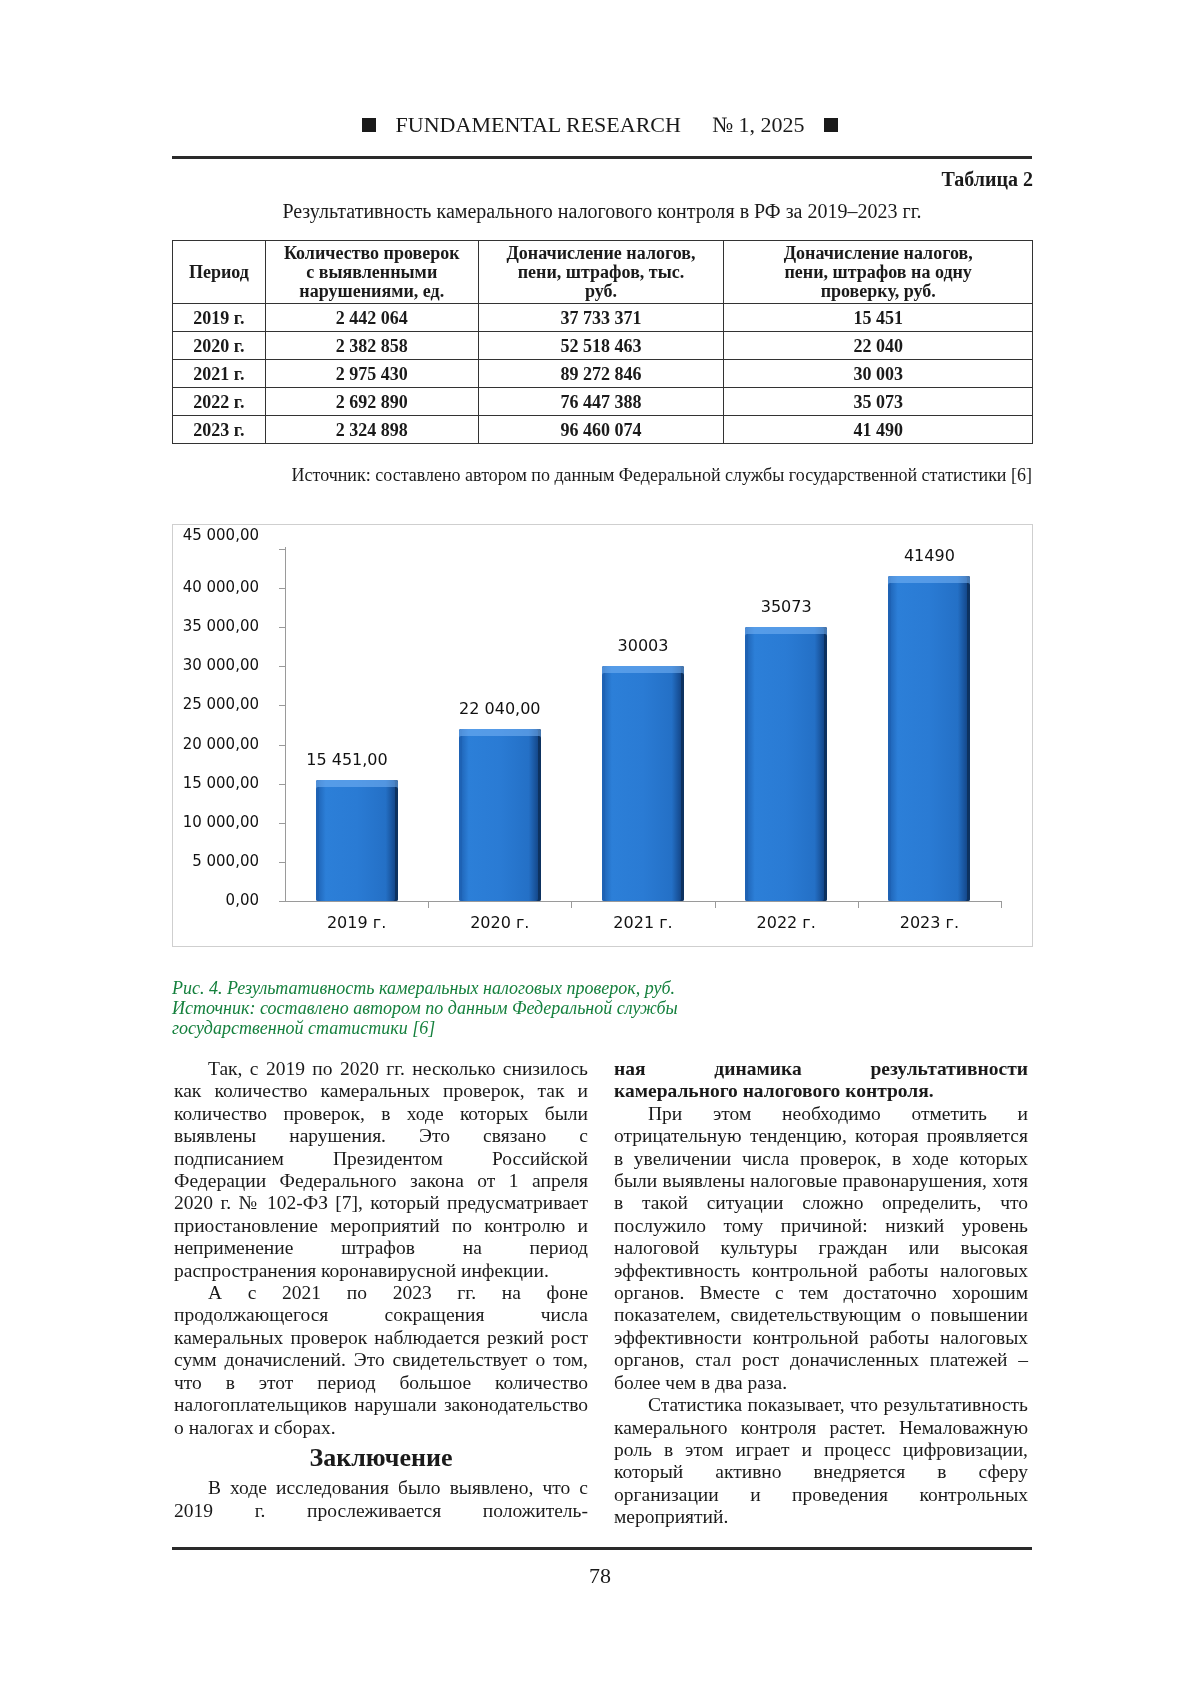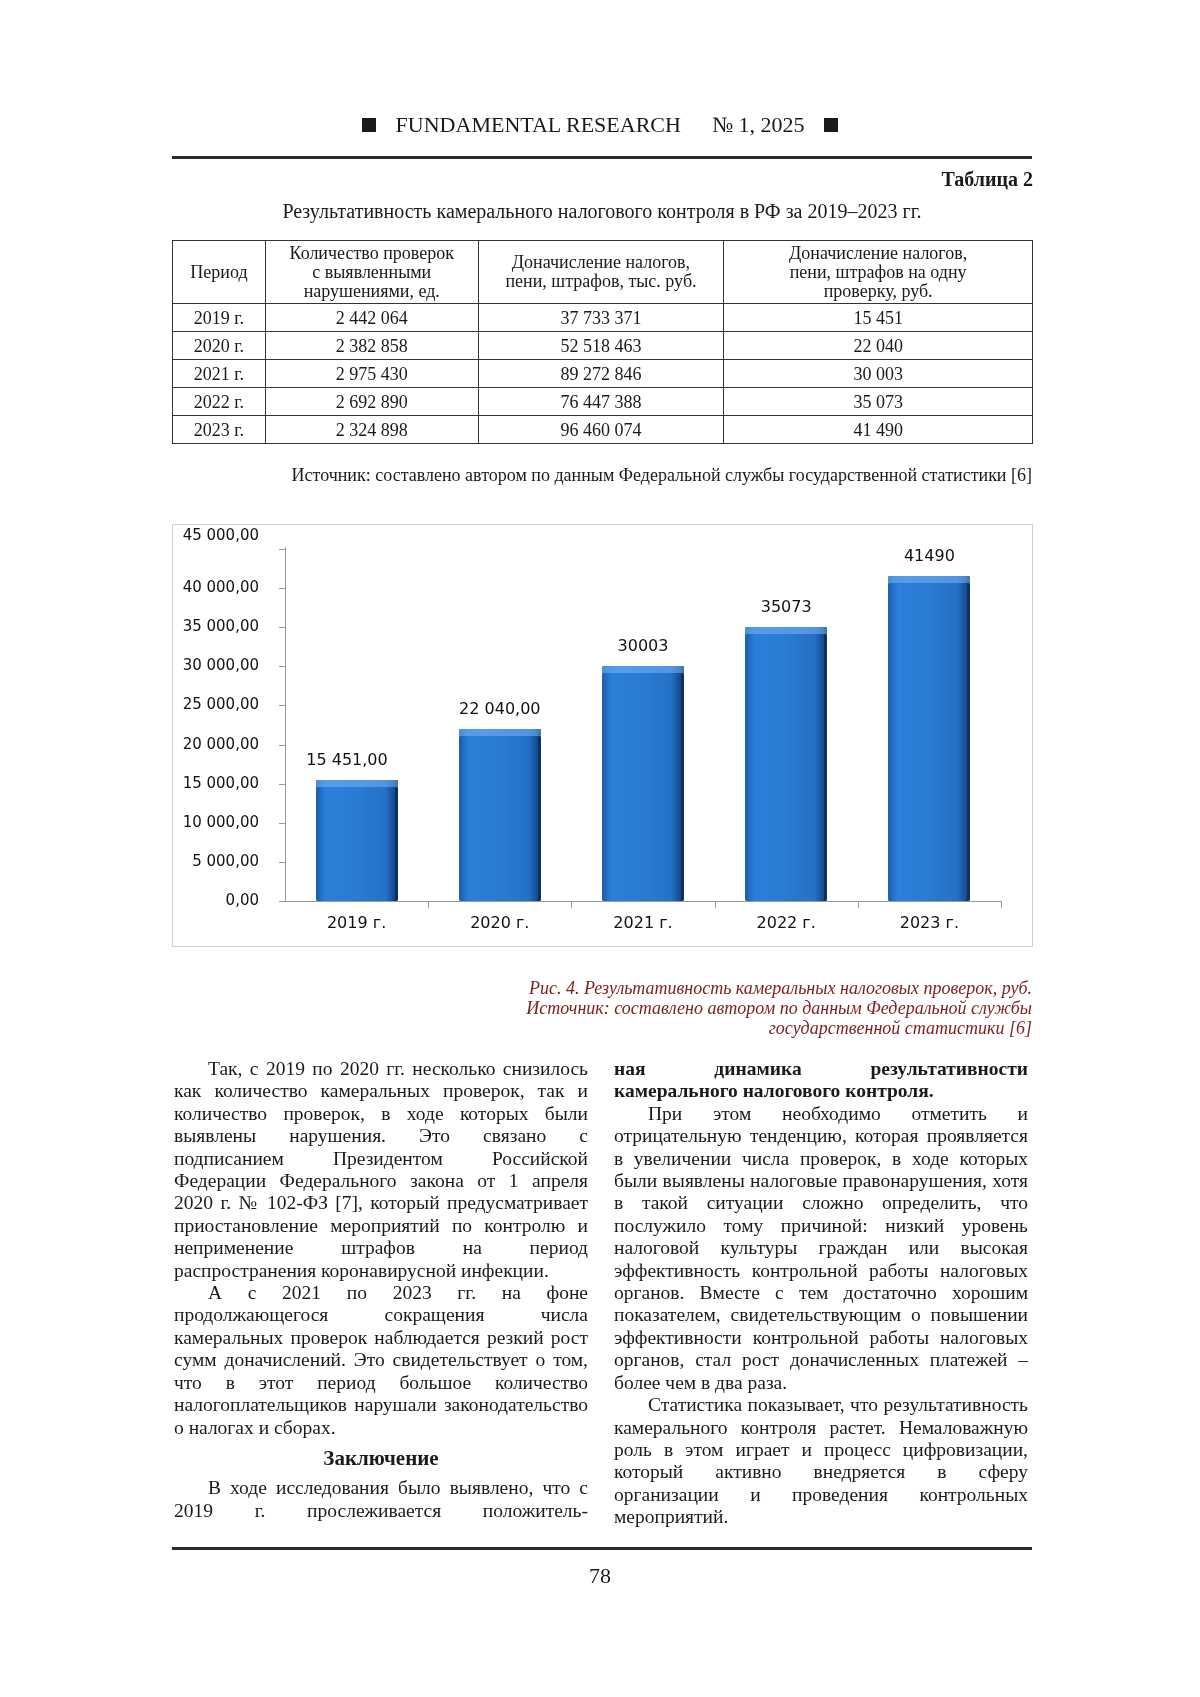--- a/index.html
+++ b/index.html
@@ -9,50 +9,50 @@
   .header { position: absolute; top: 112px; left: 160px; width: 880px; text-align: center; font-size: 22px; letter-spacing: 0; }
   .header .sq { display: inline-block; width: 14px; height: 14px; background: #1a1a1a; vertical-align: middle; margin: 0 20px; position: relative; top: -2px; }
   .header .no { margin-left: 31px; }
   .rule-top { position: absolute; top: 156px; left: 172px; width: 860px; height: 3px; background: #2a2a2a; }
 
   
   .tbl-label { position: absolute; top: 168px; right: 167px; font-size: 20px; font-weight: bold; }
   .tbl-caption { position: absolute; top: 200px; left: 172px; width: 860px; text-align: center; font-size: 20px; }
 
   table.data { position: absolute; top: 240px; left: 172px; width: 861px; border-collapse: collapse; font-size: 18px; }
-  table.data th, table.data td { border: 1px solid #333; text-align: center; font-weight: normal; padding: 0; }
+  table.data th, table.data td { border: 1px solid #333; text-align: center; font-weight: bold; padding: 0; }
   table.data th { height: 62px; line-height: 19px; }
   table.data td { height: 27px; line-height: 26px; }
   table.data col.c1 { width: 93px; }
   table.data col.c2 { width: 213px; }
   table.data col.c3 { width: 246px; }
   table.data col.c4 { width: 309px; }
 
   .tbl-source { position: absolute; top: 465px; left: 160px; width: 880px; text-align: right; font-size: 18px; padding-right: 8px; box-sizing: border-box; }
 
   
   .chart-frame { position: absolute; top: 524px; left: 172px; width: 861px; height: 423px; border: 1px solid #cfcfcf; box-sizing: border-box; font-family: "DejaVu Sans", sans-serif; }
   .ytick { position: absolute; right: 0; width: 110px; text-align: right; font-size: 15px; color: #111; }
   .yaxis-line { position: absolute; background: #9a9a9a; }
   .bar { position: absolute; width: 82px; border-radius: 2px;
          background: linear-gradient(90deg, #1c5fb0 0%, #2c7fd8 12%, #2a7bd4 50%, #2470c6 85%, #0f3b78 100%);
          box-shadow: inset 0 7px 0 rgba(120,180,245,0.55), inset -3px 0 0 #0d3260, inset 3px 0 0 #1e62b4; }
   .bar-label { position: absolute; width: 140px; text-align: center; font-size: 16px; color: #111; }
   .xtick-label { position: absolute; width: 120px; text-align: center; font-size: 16px; color: #111; }
   .xtick { position: absolute; width: 1px; height: 7px; background: #9a9a9a; }
 
-  .fig-caption { position: absolute; top: 978px; left: 172px; width: 860px; text-align: right; font-size: 18px; font-style: italic; line-height: 20px; color: #7f1d1d; }
+  .fig-caption { position: absolute; top: 978px; left: 172px; width: 860px; text-align: left; font-size: 18px; font-style: italic; line-height: 20px; color: #15803d; }
 
   
   .col { position: absolute; top: 1058px; width: 414px; font-size: 19.5px; line-height: 22.4px; text-align: justify; }
   .col.left { left: 174px; }
   .col.right { left: 614px; }
   .col p { margin: 0; text-indent: 34px; }
   .col p.noind { text-indent: 0; font-weight: bold; }
-  .col h3 { margin: 8px 0 8px 0; font-size: 21px; text-align: center; font-weight: bold; }
+  .col h3 { margin: 8px 0 8px 0; font-size: 26px; text-align: center; font-weight: bold; }
 
   .rule-bottom { position: absolute; top: 1547px; left: 172px; width: 860px; height: 3px; background: #2a2a2a; }
   .page-num { position: absolute; top: 1563px; left: 160px; width: 880px; text-align: center; font-size: 22px; }
 </style>
 </head>
 <body>
 
 <div class="header">
   <span class="sq"></span><span>FUNDAMENTAL RESEARCH</span><span class="no">№ 1,  2025</span><span class="sq"></span>
 </div>

